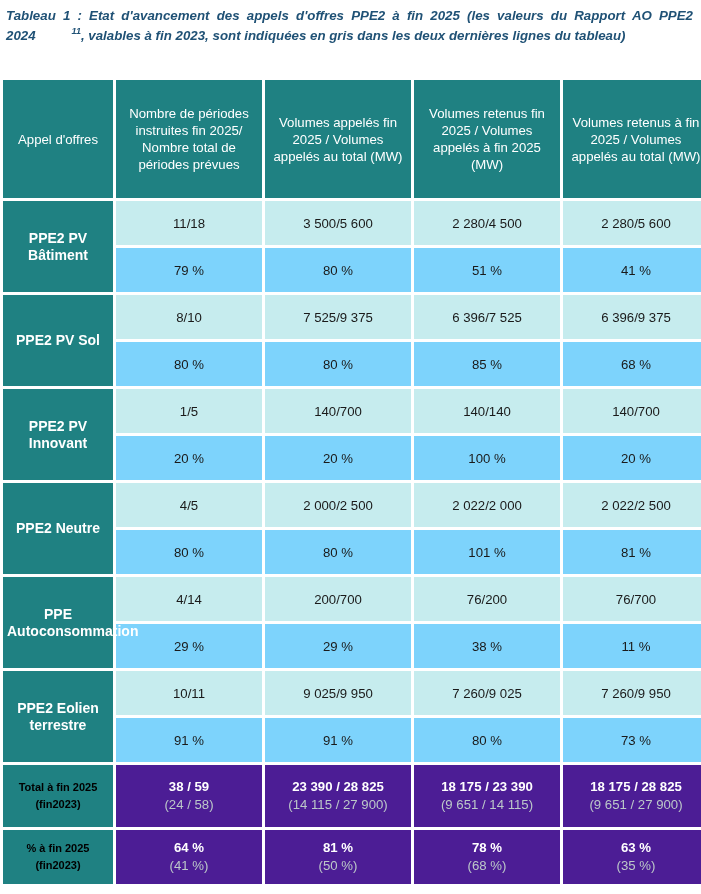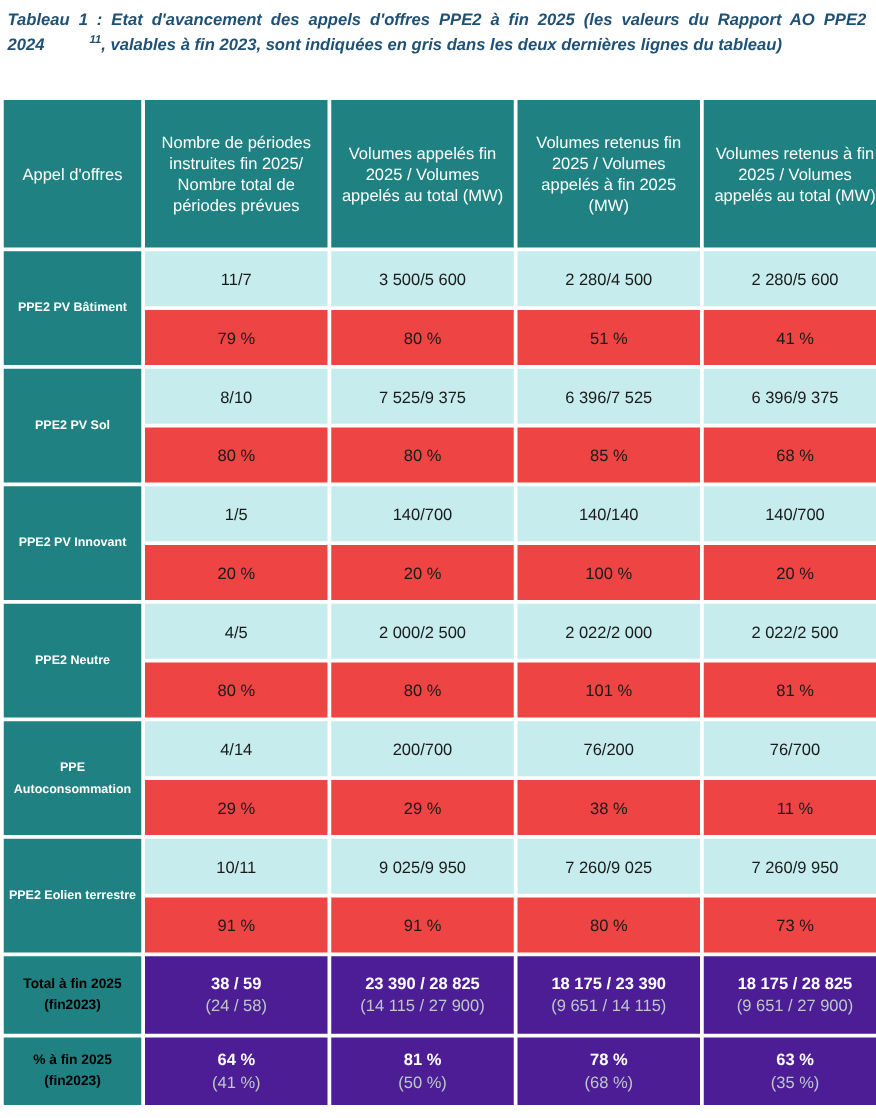--- a/index.html
+++ b/index.html
@@ -66,34 +66,34 @@
     line-height: 17px;
     height: 110px;
     padding: 4px 6px !important;
   }
 
   
   .rowlabel {
     background: #1F8182;
     color: #ffffff;
     font-weight: bold;
-    font-size: 10px;
+    font-size: 14px;
     line-height: 17px;
     padding: 2px 4px !important;
   }
 
   
   .cell-top {
     background: #C6ECEE;
     color: #1a1a1a;
     font-size: 13.2px;
     height: 44px;
   }
   .cell-bot {
-    background: #ef4444;
+    background: #7dd3fc;
     color: #1a1a1a;
     font-size: 13.2px;
     height: 44px;
   }
 
   
   .total-label {
     background: #1F8182;
     color: #000000;
     font-weight: bold;
@@ -138,21 +138,21 @@
     <tr>
       <td class="hdr">Appel d'offres</td>
       <td class="hdr">Nombre de périodes instruites fin 2025/ Nombre total de périodes prévues</td>
       <td class="hdr">Volumes appelés fin 2025 / Volumes appelés au total (MW)</td>
       <td class="hdr">Volumes retenus fin 2025 / Volumes appelés à fin 2025 (MW)</td>
       <td class="hdr">Volumes retenus à fin 2025 / Volumes appelés au total (MW)</td>
     </tr>
 
     <tr>
       <td class="rowlabel" rowspan="2">PPE2 PV Bâtiment</td>
-      <td class="cell-top">11/7</td>
+      <td class="cell-top">11/18</td>
       <td class="cell-top">3 500/5 600</td>
       <td class="cell-top">2 280/4 500</td>
       <td class="cell-top">2 280/5 600</td>
     </tr>
     <tr>
       <td class="cell-bot">79 %</td>
       <td class="cell-bot">80 %</td>
       <td class="cell-bot">51 %</td>
       <td class="cell-bot">41 %</td>
     </tr>

